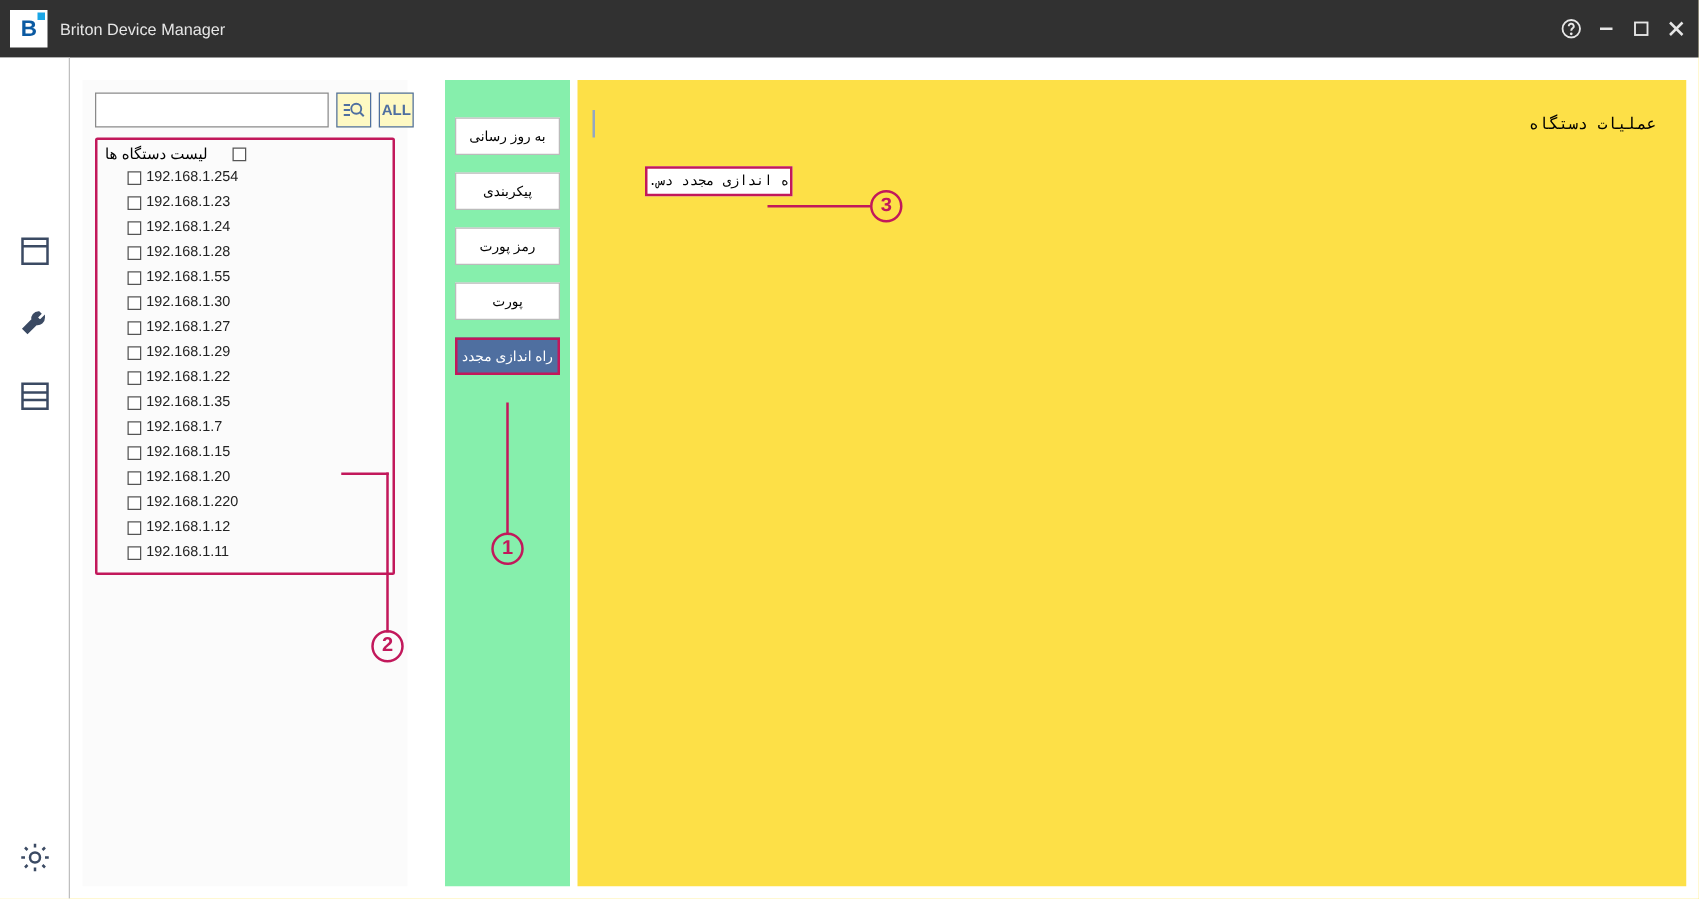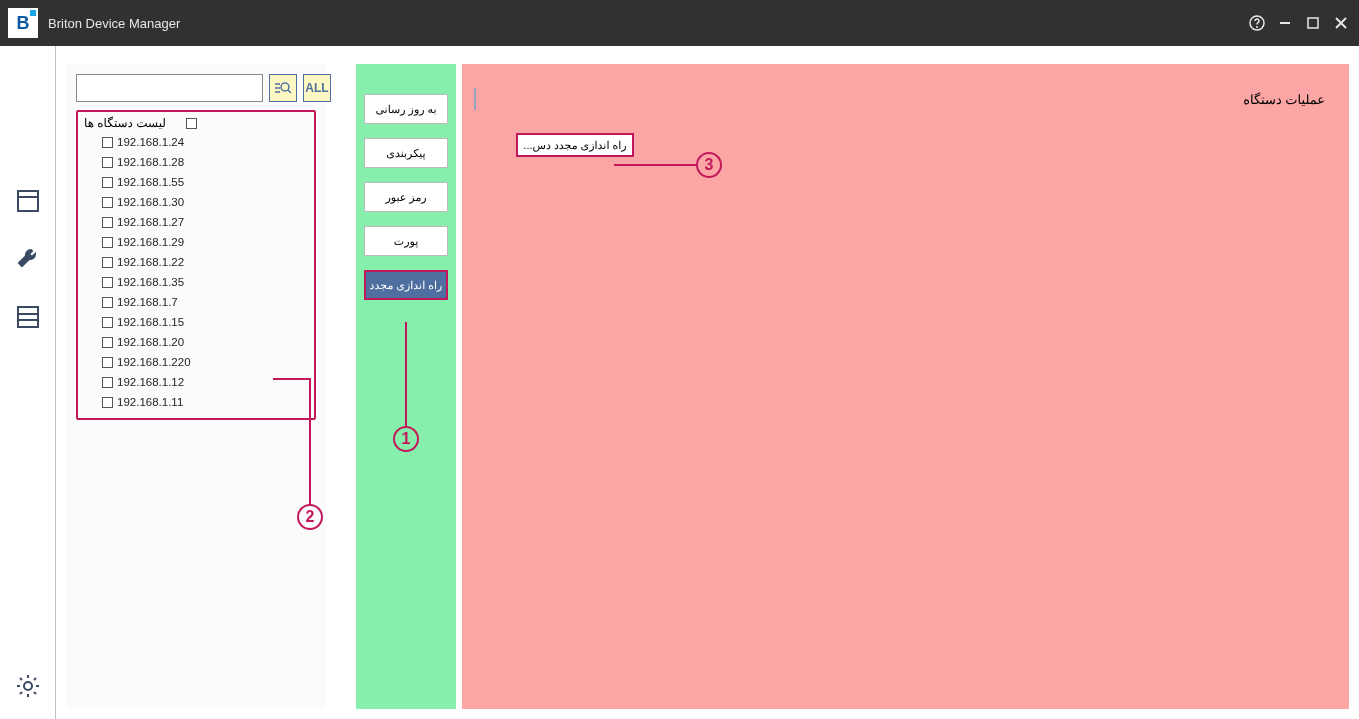--- a/index.html
+++ b/index.html
@@ -164,24 +164,25 @@
     cursor: pointer;
   }
   .mid-btn.selected {
     background: #4f6fa0;
     color: #fff;
     border: 2px solid #c2185b;
   }
   
   .main-panel {
     flex: 1;
-    background: #fca5a5;
+    background: #fde047;
     margin: 18px 10px 10px 0;
     padding: 28px 20px 20px 20px;
     position: relative;
+    font-family: Liberation Mono, monospace;
   }
   .main-title {
     direction: rtl;
     font-size: 13px;
     margin-bottom: 26px;
     padding-right: 4px;
   }
   .vline {
     position: absolute;
     left: 12px;
@@ -301,20 +302,28 @@
     </div>
 
     <div class="device-tree-outer">
       <div class="tree-header">
         <span class="chk"></span>
         <span>لیست دستگاه ها</span>
       </div>
       <div class="device-list" id="device-list">
           <div class="device-item">
             <span class="chk"></span>
+            <span>192.168.1.254</span>
+          </div>
+          <div class="device-item">
+            <span class="chk"></span>
+            <span>192.168.1.23</span>
+          </div>
+          <div class="device-item">
+            <span class="chk"></span>
             <span>192.168.1.24</span>
           </div>
           <div class="device-item">
             <span class="chk"></span>
             <span>192.168.1.28</span>
           </div>
           <div class="device-item">
             <span class="chk"></span>
             <span>192.168.1.55</span>
           </div>
@@ -366,21 +375,21 @@
     </div>
 
     <div class="connector" style="left:207px; top:314px; width:38px; height:2px;"></div>
     <div class="connector" style="left:243px; top:314px; width:2px; height:128px;"></div>
     <div class="callout" style="left:231px; top:440px;">2</div>
   </div>
 
   <div class="mid-col">
     <div class="mid-btn">به روز رسانی</div>
     <div class="mid-btn">پیکربندی</div>
-    <div class="mid-btn">رمز عبور</div>
+    <div class="mid-btn">رمز پورت</div>
     <div class="mid-btn">پورت</div>
     <div class="mid-btn selected">راه اندازی مجدد</div>
 
     <div class="connector" style="left:49px; top:258px; width:2px; height:106px;"></div>
     <div class="callout" style="left:37px; top:362px;">1</div>
   </div>
 
   <div class="main-panel">
     <div class="vline"></div>
     <div class="main-title" style="margin-left:20px;">عملیات دستگاه</div>

